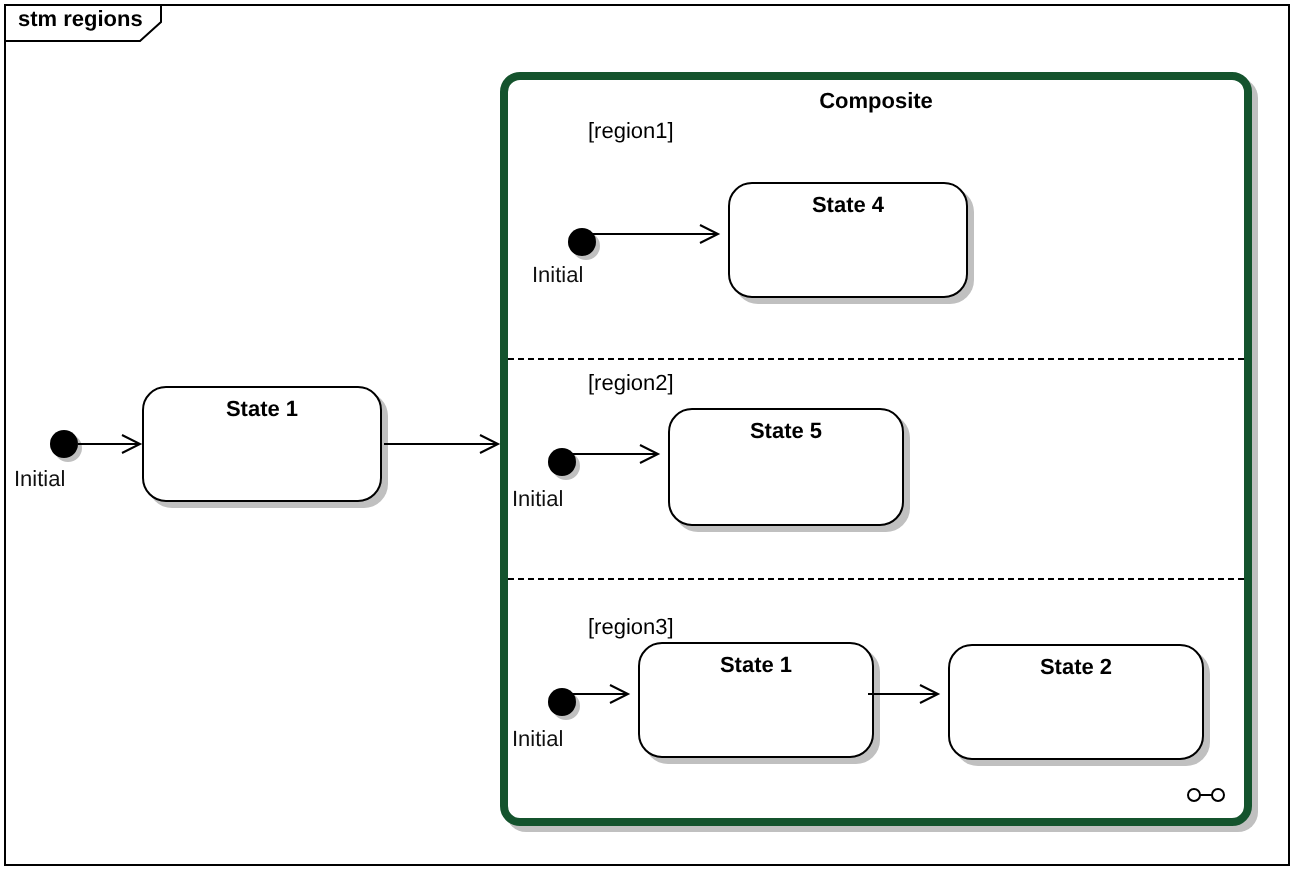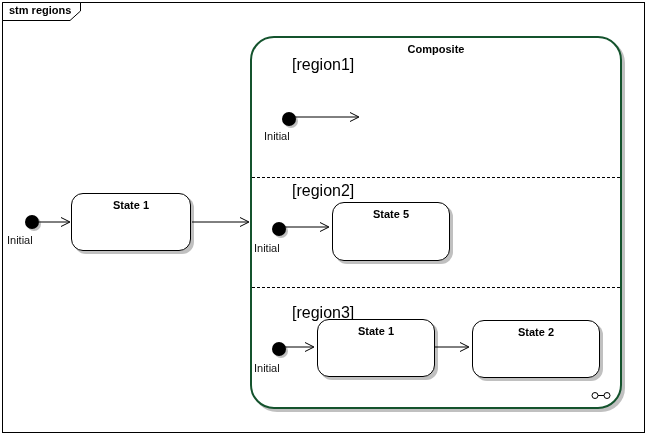--- a/index.html
+++ b/index.html
@@ -15,25 +15,25 @@
   }
   
   .state{
     position:absolute;background:#fff;border:1px solid #000;border-radius:12px;
     box-shadow:3px 3px 0 #c0c0c0;box-sizing:border-box;text-align:center;
   }
   .state .state-title{display:block;margin-top:5px;font-size:11px;font-weight:bold;line-height:13px;}
   
   .composite{
     position:absolute;left:250px;top:36px;width:368px;height:369px;background:#fff;
-    border:2px solid #14532d;border-radius:24px;box-shadow:3px 3px 0 #c0c0c0;
+    border:4px solid #14532d;border-radius:10px;box-shadow:3px 3px 0 #c0c0c0;
   }
   .composite-title{position:absolute;left:0;top:5px;width:100%;text-align:center;font-size:11px;font-weight:bold;line-height:13px;}
   .region-separator{position:absolute;left:0;right:0;height:0;border-top:1px dashed #000;}
-  .region-label{position:absolute;font-size:16px;line-height:13px;white-space:nowrap;padding-left:35px;}
+  .region-label{position:absolute;font-size:11px;line-height:13px;white-space:nowrap;padding-left:35px;}
   
   .initial-node{
     position:absolute;width:14px;height:14px;background:#000;border-radius:50%;
     box-shadow:2px 2px 0 #c0c0c0;
   }
   .initial-label{position:absolute;width:50px;text-align:left;font-size:11px;line-height:13px;color:#111;}
   
   #arrow-layer{position:absolute;left:0;top:0;width:647px;height:436px;pointer-events:none;}
   .decomposition{position:absolute;right:9px;bottom:7px;width:20px;height:9px;}
 </style>
@@ -56,20 +56,23 @@
 
   <div class="composite">
     <div class="composite-title">Composite</div>
 
     <div class="region-separator" style="top:139px;"></div>
     <div class="region-separator" style="top:249px;"></div>
 
     <div class="region-label" style="left:5px;top:20px;">[region1]</div>
     <div class="initial-node" style="left:30px;top:74px;"></div>
     <div class="initial-label" style="left:12px;top:92px;">Initial</div>
+    <div class="state" style="left:110px;top:51px;width:120px;height:58px;">
+      <span class="state-title">State 4</span>
+    </div>
 
     <div class="region-label" style="left:5px;top:146px;text-align:right;">[region2]</div>
     <div class="initial-node" style="left:20px;top:184px;"></div>
     <div class="initial-label" style="left:2px;top:204px;">Initial</div>
     <div class="state" style="left:80px;top:164px;width:118px;height:59px;">
       <span class="state-title">State 5</span>
     </div>
 
     <div class="region-label" style="left:5px;top:268px;">[region3]</div>
     <div class="initial-node" style="left:20px;top:304px;"></div>

